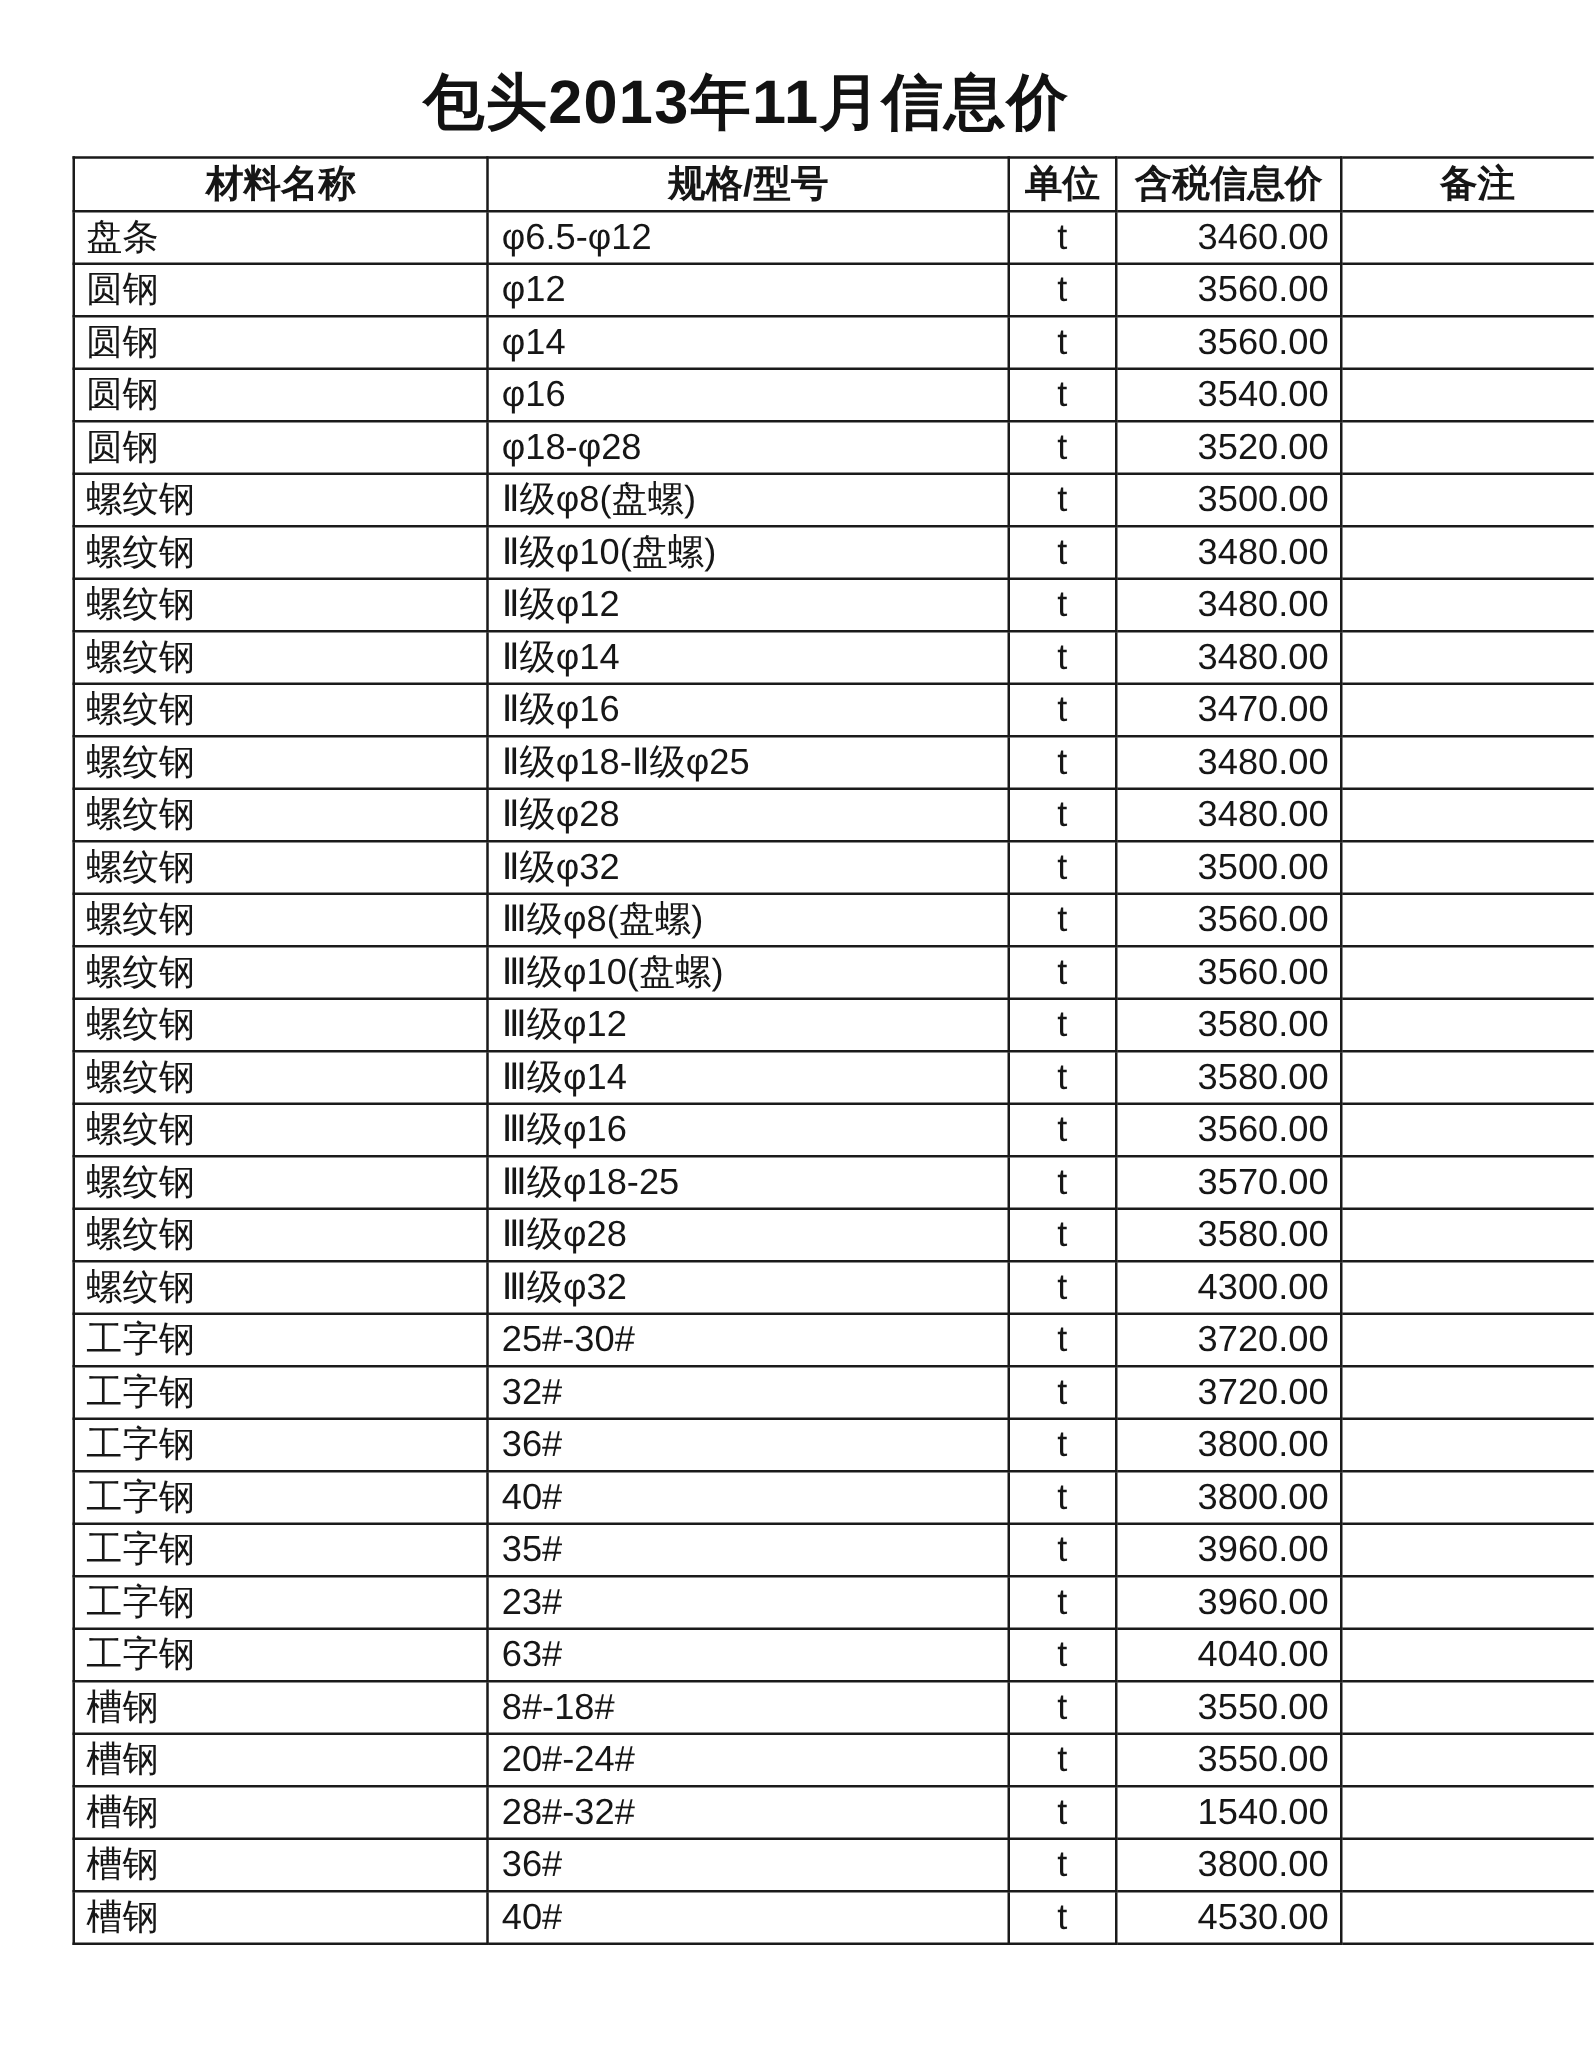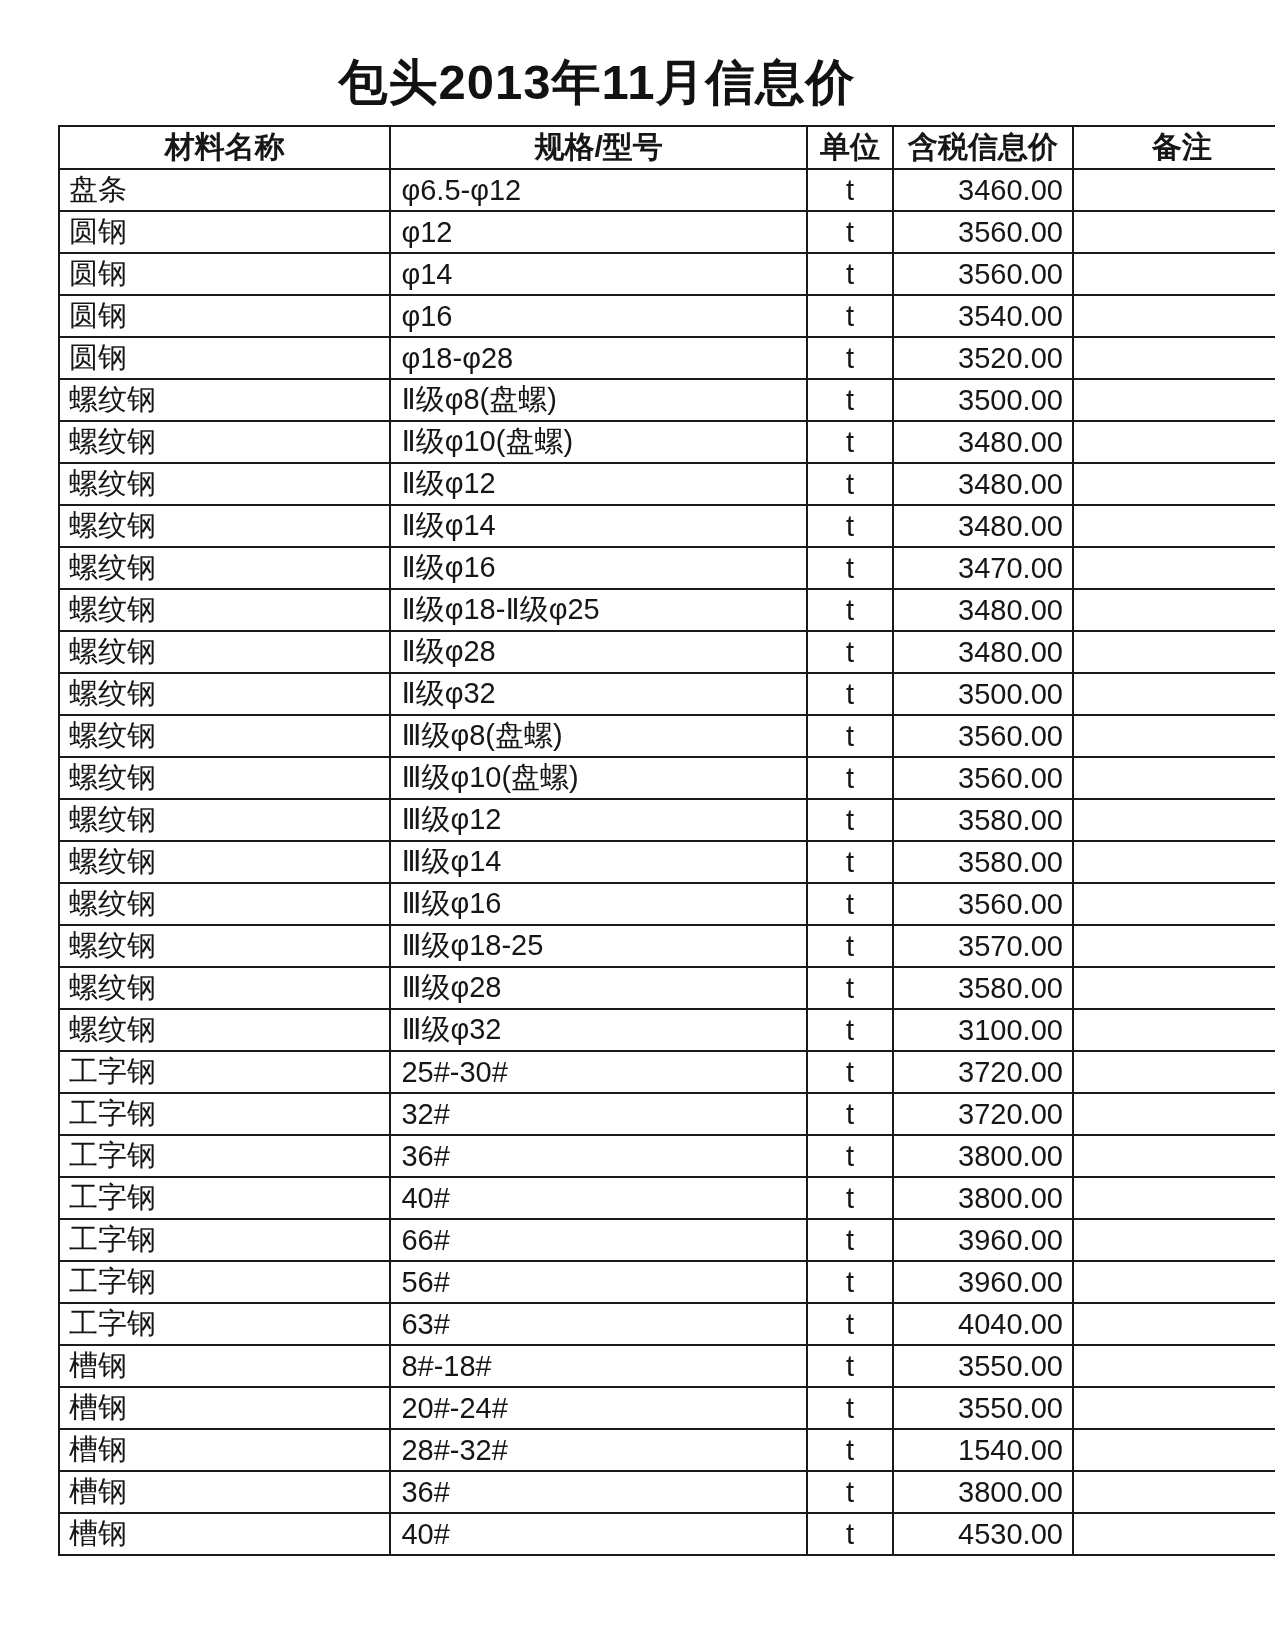--- a/index.html
+++ b/index.html
@@ -212,21 +212,21 @@
         <td class="c-name">螺纹钢</td>
         <td class="c-spec">Ⅲ级φ28</td>
         <td class="c-unit">t</td>
         <td class="c-price">3580.00</td>
         <td class="c-note"></td>
       </tr>
       <tr>
         <td class="c-name">螺纹钢</td>
         <td class="c-spec">Ⅲ级φ32</td>
         <td class="c-unit">t</td>
-        <td class="c-price">3100.00</td>
+        <td class="c-price">4300.00</td>
         <td class="c-note"></td>
       </tr>
       <tr>
         <td class="c-name">工字钢</td>
         <td class="c-spec">25#-30#</td>
         <td class="c-unit">t</td>
         <td class="c-price">3720.00</td>
         <td class="c-note"></td>
       </tr>
       <tr>
@@ -245,28 +245,28 @@
       </tr>
       <tr>
         <td class="c-name">工字钢</td>
         <td class="c-spec">40#</td>
         <td class="c-unit">t</td>
         <td class="c-price">3800.00</td>
         <td class="c-note"></td>
       </tr>
       <tr>
         <td class="c-name">工字钢</td>
-        <td class="c-spec">66#</td>
+        <td class="c-spec">35#</td>
         <td class="c-unit">t</td>
         <td class="c-price">3960.00</td>
         <td class="c-note"></td>
       </tr>
       <tr>
         <td class="c-name">工字钢</td>
-        <td class="c-spec">56#</td>
+        <td class="c-spec">23#</td>
         <td class="c-unit">t</td>
         <td class="c-price">3960.00</td>
         <td class="c-note"></td>
       </tr>
       <tr>
         <td class="c-name">工字钢</td>
         <td class="c-spec">63#</td>
         <td class="c-unit">t</td>
         <td class="c-price">4040.00</td>
         <td class="c-note"></td>

